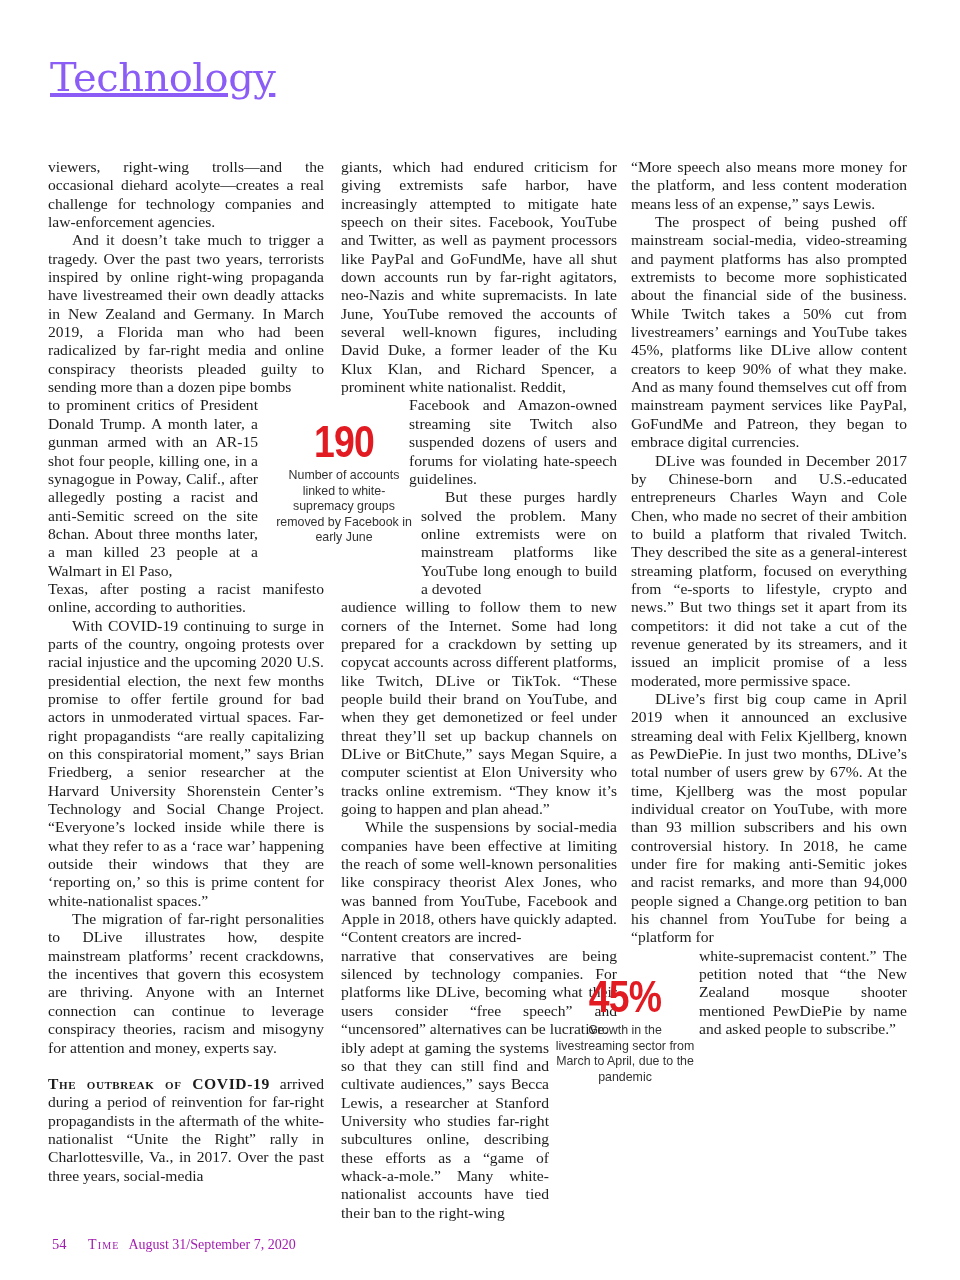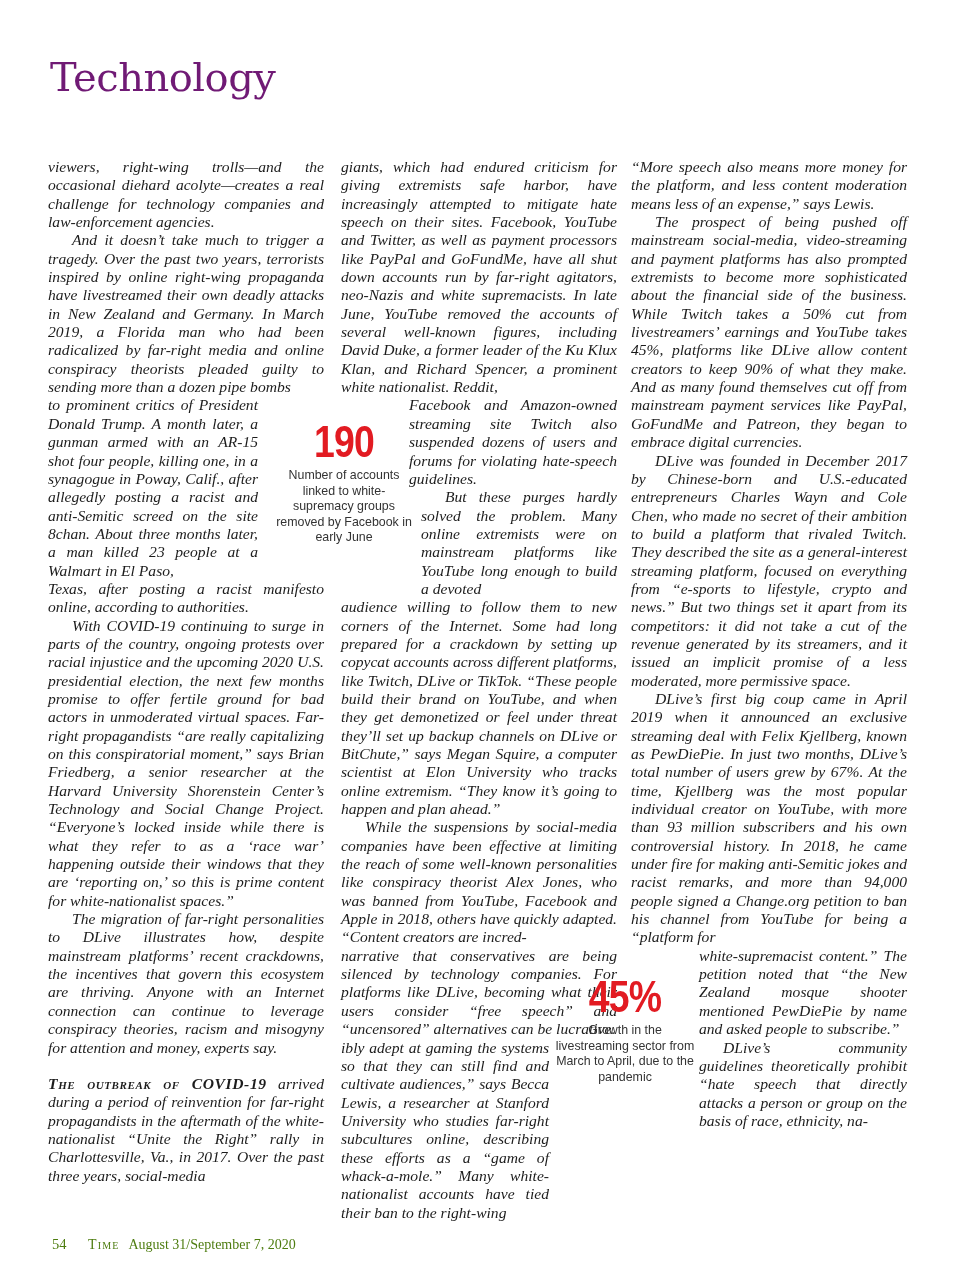--- a/index.html
+++ b/index.html
@@ -1,48 +1,48 @@
 <!DOCTYPE html>
 <html><head>
 <meta charset="utf-8">
 <style>
   html, body { margin: 0; padding: 0; background: #ffffff; }
   body { width: 960px; height: 1280px; position: relative; overflow: hidden; color: #1c1c1c; }
   .section-title {
     position: absolute; left: 50px; top: 54px;
     font-family: "DejaVu Serif", serif; font-weight: 300;
-    font-size: 40px; letter-spacing: -0.5px; color: #701a75; margin: 0;
+    font-size: 40px; letter-spacing: -0.5px; color: #8b5cf6; margin: 0; text-decoration: underline;
   }
   .col {
     position: absolute; top: 158px; width: 276px;
     font-family: "Liberation Serif", serif; font-size: 15.6px; line-height: 18.35px;
     text-align: justify; hyphens: manual;
   }
-  .col p { margin: 0; text-indent: 0; font-style: italic; }
+  .col p { margin: 0; text-indent: 0; }
   .col p.ind { text-indent: 24px; }
   .col1 { left: 48px; }
   .col2 { left: 341px; }
   .col3 { left: 631px; }
   .lead-in { font-variant: small-caps; font-weight: bold; letter-spacing: 0.6px; }
   .gap { height: 18px; }
   .stat {
     position: absolute; text-align: center;
     font-family: "Liberation Sans", sans-serif; color: #333;
   }
   .stat .num {
     display: block; font-family: "Liberation Sans", sans-serif; font-weight: bold;
     color: #e21b22; font-size: 44px; line-height: 44px; letter-spacing: -1px;
     transform: scaleX(0.85);
   }
   .stat .cap { display: block; font-size: 12.4px; line-height: 15.5px; margin-top: 4px; }
   .stat1 { left: 274px; top: 420px; width: 140px; }
   .stat2 { left: 552px; top: 975px; width: 146px; }
   .footer {
     position: absolute; left: 52px; top: 1236px;
-    font-family: "Liberation Serif", serif; font-size: 14px; color: #4d7c0f;
+    font-family: "Liberation Serif", serif; font-size: 14px; color: #a21caf;
   }
   .footer .page-num { margin-right: 18px; font-size: 14.5px; }
   .footer .mag { font-variant: small-caps; letter-spacing: 1.2px; margin-right: 6px; font-size: 14px; }
 </style>
 </head>
 <body>
 
 <h1 class="section-title">Technology</h1>
 
 <div class="col col1">
@@ -75,20 +75,19 @@
   <span class="num">45%</span>
   <span class="cap">Growth in the livestreaming sector from March to April, due to the pandemic</span>
 </div>
 
 <div class="col col3">
   <p>“More speech also means more money for the platform, and less content moderation means less of an expense,” says Lewis.</p>
   <p class="ind">The prospect of being pushed off mainstream social-media, video-streaming and payment platforms has also prompted extremists to become more sophisticated about the financial side of the business. While Twitch takes a 50% cut from livestreamers’ earnings and YouTube takes 45%, platforms like DLive allow content creators to keep 90% of what they make. And as many found themselves cut off from mainstream payment services like PayPal, GoFundMe and Patreon, they began to embrace digital currencies.</p>
   <p class="ind">DLive was founded in December 2017 by Chinese-born and U.S.-educated entrepreneurs Charles Wayn and Cole Chen, who made no secret of their ambition to build a platform that rivaled Twitch. They described the site as a general-interest streaming platform, focused on everything from “e-sports to lifestyle, crypto and news.” But two things set it apart from its competitors: it did not take a cut of the revenue generated by its streamers, and it issued an implicit promise of a less moderated, more permissive space.</p>
   <p class="ind">DLive’s first big coup came in April 2019 when it announced an exclusive streaming deal with Felix Kjellberg, known as PewDiePie. In just two months, DLive’s total number of users grew by 67%. At the time, Kjellberg was the most popular individual creator on YouTube, with more than 93 million subscribers and his own controversial history. In 2018, he came under fire for making anti-Semitic jokes and racist remarks, and more than 94,000 people signed a Change.org petition to ban his channel from YouTube for being a “platform for</p>
   <p style="margin-left:68px">white-supremacist content.” The petition noted that “the New Zealand mosque shooter mentioned PewDiePie by name and asked people to subscribe.”</p>
-  <p class="ind" style="margin-left:68px">DLive’s community guidelines theoretically prohibit “hate speech that directly attacks a person or group on the basis of race, ethnicity, na-</p>
 </div>
 
 <div class="footer">
   <span class="page-num">54</span>
   <span class="mag">Time</span>
   <span>August 31/September 7, 2020</span>
 </div>
 
 </body></html>

